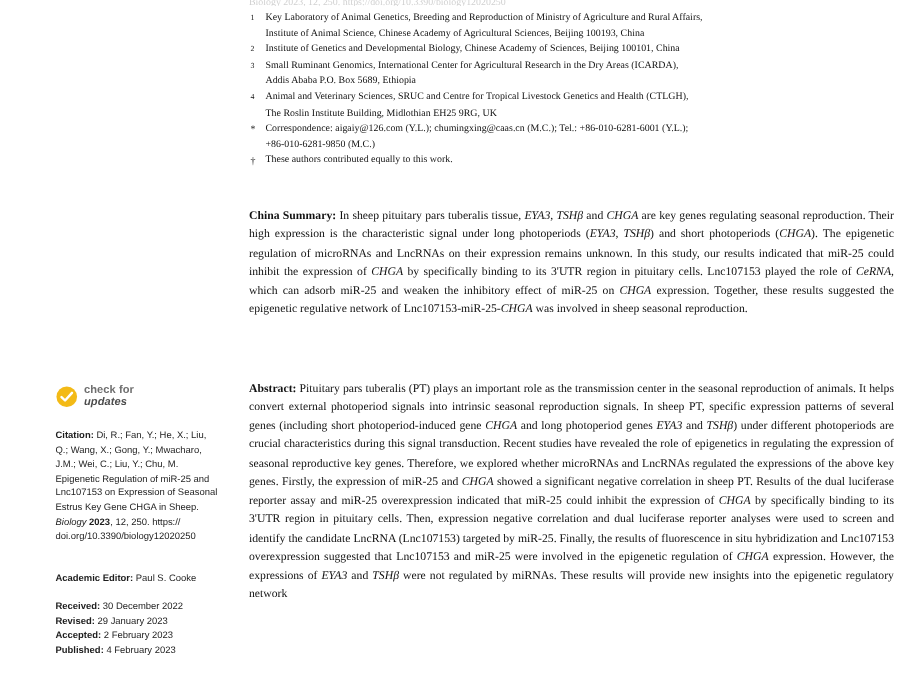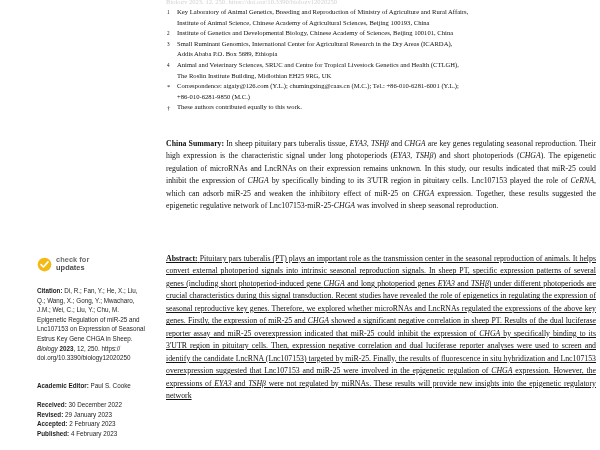--- a/index.html
+++ b/index.html
@@ -48,21 +48,21 @@
     flex: 0 0 15px;
   }
   .crossmark-text {
     font-family: "Liberation Sans", sans-serif;
     font-size: 7.4px;
     line-height: 8.2px;
     color: #6e6e6e;
     font-weight: bold;
     letter-spacing: 0.05px;
   }
-  .crossmark-text .l2 { color: #4d4d4d; }
+  .crossmark-text .l2 { color: #4d4d4d; font-style: italic; }
 
   .sidebar-block {
     position: absolute;
     left: 37px;
     width: 118px;
     font-family: "Liberation Sans", sans-serif;
     font-size: 6.3px;
     line-height: 9.6px;
     color: #1d1d1d;
     text-align: left;
@@ -137,21 +137,21 @@
     position: absolute;
     left: 0;
     width: 430px;
     font-size: 7.8px;
     line-height: 12.45px;
     text-align: justify;
     color: #111;
     letter-spacing: 0.005px;
   }
   #simple-summary { top: 138px; }
-  #abstract { top: 253px; text-decoration: underline; }
+  #abstract { top: 253px; }
 
   .section .head {
     font-weight: bold;
   }
   .section i { font-style: italic; }
 
   
   [data-interactable="true"] { cursor: default; }
 </style>
 </head>

